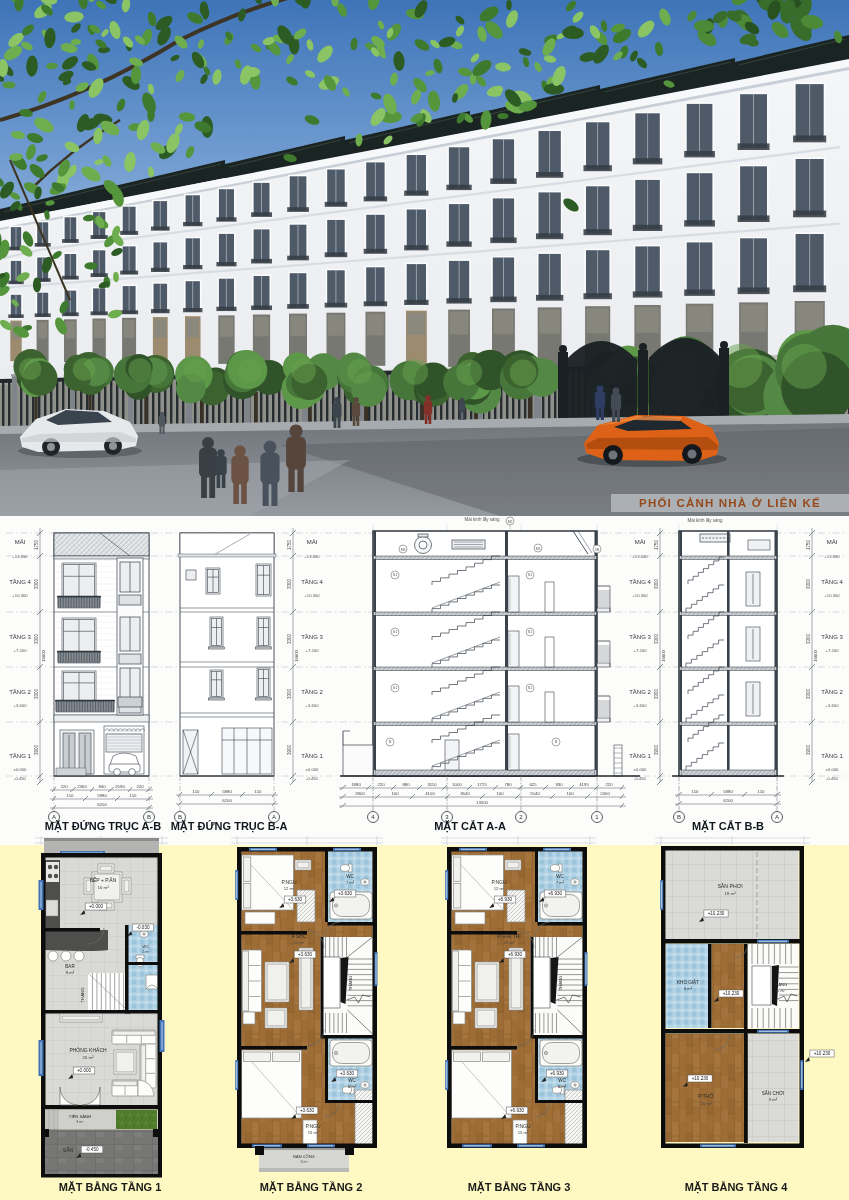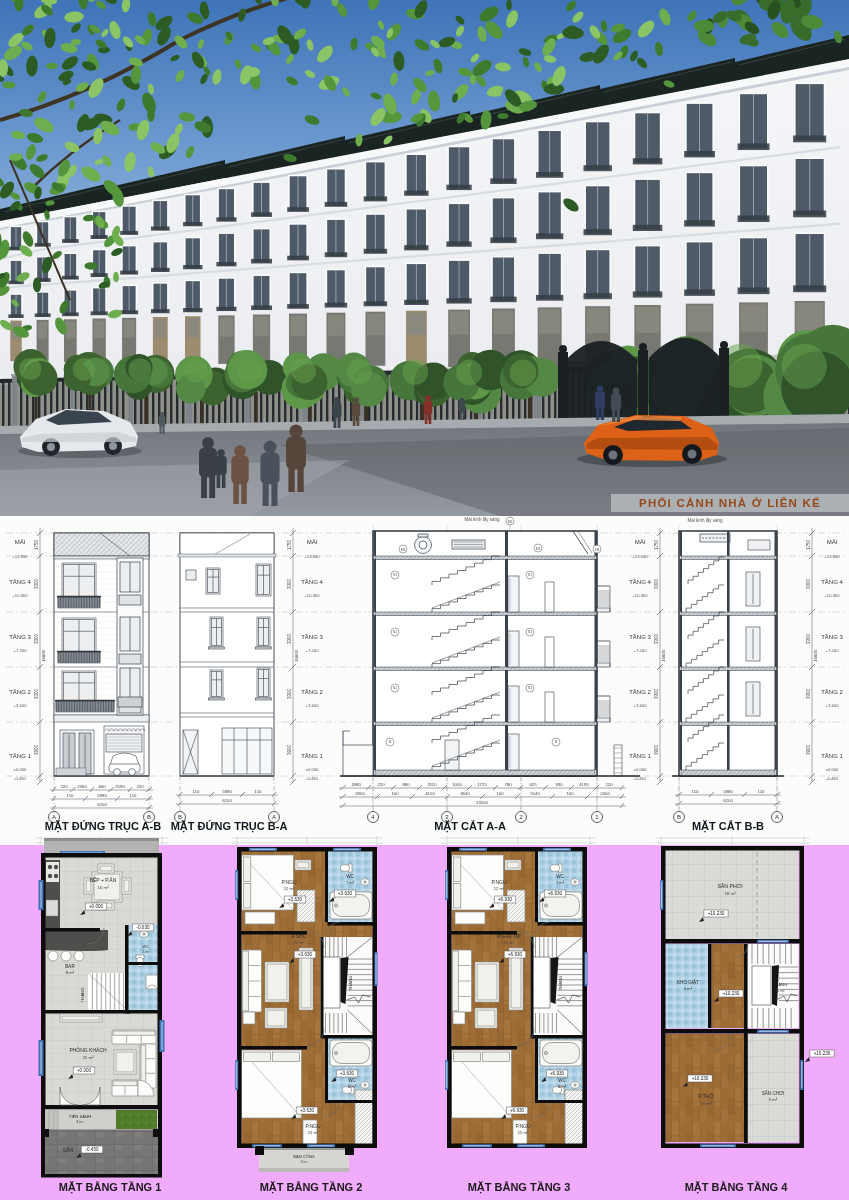--- a/index.html
+++ b/index.html
@@ -1,12 +1,12 @@
 <!DOCTYPE html>
-<html><head><meta charset="utf-8"><style>html,body{margin:0;padding:0;background:#ffffff;}*{box-sizing:border-box;}body{font-family:"Liberation Sans", sans-serif;}#page{position:relative;width:849px;height:1200px;overflow:hidden;background:#f0abfc;}</style></head><body>
+<html><head><meta charset="utf-8"><style>html,body{margin:0;padding:0;background:#ffffff;}*{box-sizing:border-box;}body{font-family:"Liberation Sans", sans-serif;}#page{position:relative;width:849px;height:1200px;overflow:hidden;background:#fef9c3;}</style></head><body>
 <div id="page">
 <svg width="849" height="1200" style="position:absolute;left:0;top:0" viewBox="0 0 849 1200">
 <defs>
 <linearGradient id="sky" x1="0" y1="0" x2="0" y2="1">
 <stop offset="0" stop-color="#3e74b8"></stop>
           <stop offset="0.30" stop-color="#6f9bd0"></stop>
 <stop offset="0.55" stop-color="#a3c0e2"></stop>
           <stop offset="0.75" stop-color="#c8d7ea"></stop>
 <stop offset="1" stop-color="#d9dfe6"></stop>
         </linearGradient>

